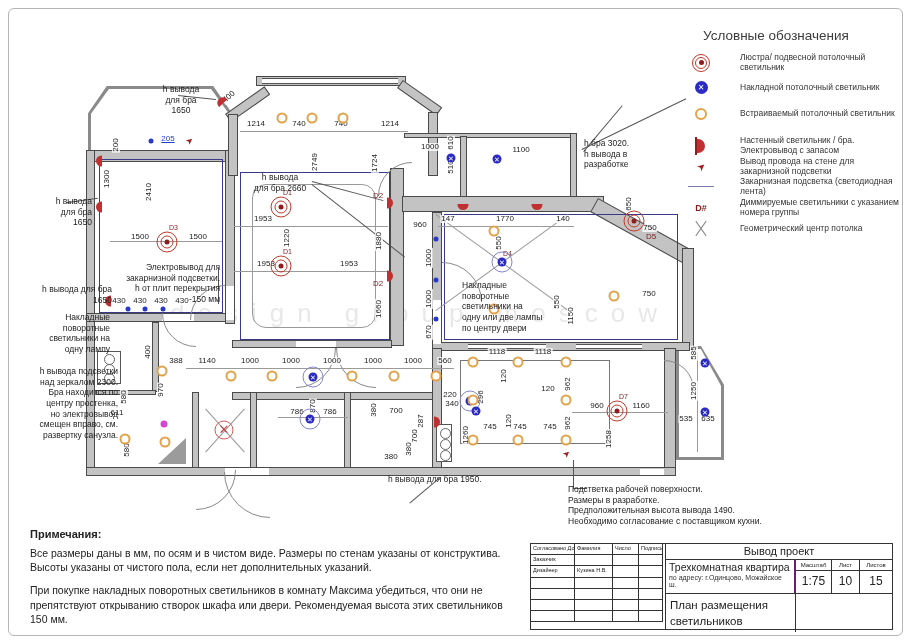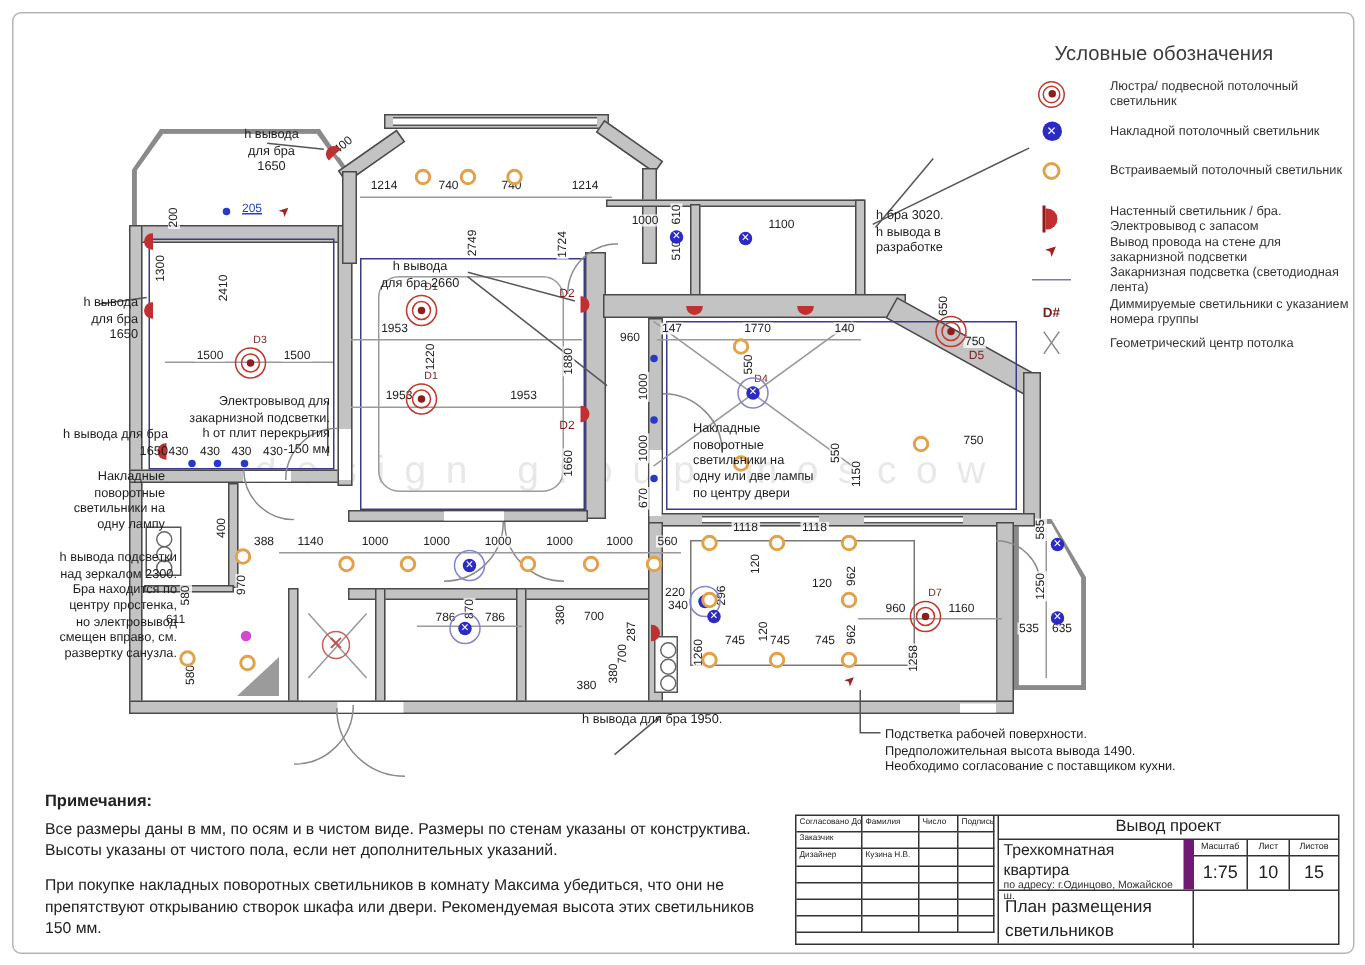--- a/index.html
+++ b/index.html
@@ -74,21 +74,21 @@
   #notes .np{font-size:10.5px;line-height:1.35;margin-bottom:9px;}
   
   #tblock{position:absolute;left:530px;top:543px;width:363px;height:87px;border:1.4px solid #333;box-sizing:border-box;display:flex;}
   #stamp{width:134px;border-right:1px solid #333;display:grid;grid-template-columns:44px 38px 26px 24px;grid-auto-rows:11.2px;}
   #stamp .c{border-right:1px solid #333;border-bottom:1px solid #333;font-size:5.5px;line-height:1.1;
             padding:1px 1px 0 2px;overflow:hidden;white-space:nowrap;}
   #stamp .h{grid-row:span 1;}
   #tright{flex:1;display:flex;flex-direction:column;}
   #tb-project{height:15px;border-bottom:1px solid #333;text-align:center;font-size:11px;line-height:15px;}
   #tb-mid{display:flex;height:33px;border-bottom:1px solid #333;}
-  #tb-obj{flex:1;border-right:7px solid #701a75;padding:1px 3px;}
+  #tb-obj{flex:1;border-right:2px solid #701a75;padding:1px 3px;}
   #tb-obj .o1{font-size:10.5px;line-height:1.25;}
   #tb-obj .o2{font-size:7px;color:#333;}
   #tb-nums{width:96px;display:grid;grid-template-columns:36px 28px 32px;grid-template-rows:11px 22px;}
   #tb-nums .c{border-right:1px solid #333;border-bottom:1px solid #333;text-align:center;font-size:6px;line-height:11px;overflow:hidden;}
   #tb-nums .val{font-size:12px;line-height:20px;border-bottom:none;}
   #tb-nums .c:nth-child(3n){border-right:none;}
   #tb-bottom{flex:1;display:flex;}
   #tb-title{flex:1;border-right:1px solid #333;font-size:11.5px;line-height:1.4;padding:3px 4px;}
 </style>
 </head>
@@ -403,22 +403,23 @@
       <div class="ann" style="left: 462px; top: 280px; width: 102px; text-align: left;">
         <div>Накладные</div>
         <div>поворотные</div>
         <div>светильники на</div>
         <div>одну или две лампы</div>
         <div>по центру двери</div>
       </div>
       <div class="ann" style="left: 344px; top: 474px; width: 140px; text-align: left; padding-left: 44px;">
         <div>h вывода для бра 1950.</div>
       </div>
-      <div class="ann" style="left: 590px; top: 484px; width: 230px; text-align: left;">
+      <div class="ann" style="left: 568px; top: 484px; width: 230px; text-align: left;">
         <div>Подстветка рабочей поверхности.</div>
+        <div>Размеры в разработке.</div>
         <div>Предположительная высота вывода 1490.</div>
         <div>Необходимо согласование с поставщиком кухни.</div>
       </div>
     </div>
 
   <div id="legend-title">Условные обозначения</div>
   <div id="legend-list">
       <div class="leg-row" style="left: 688px; top: 53px; width: 212px;">
         <span class="leg-icon">
           <span class="ic-chand"></span>

